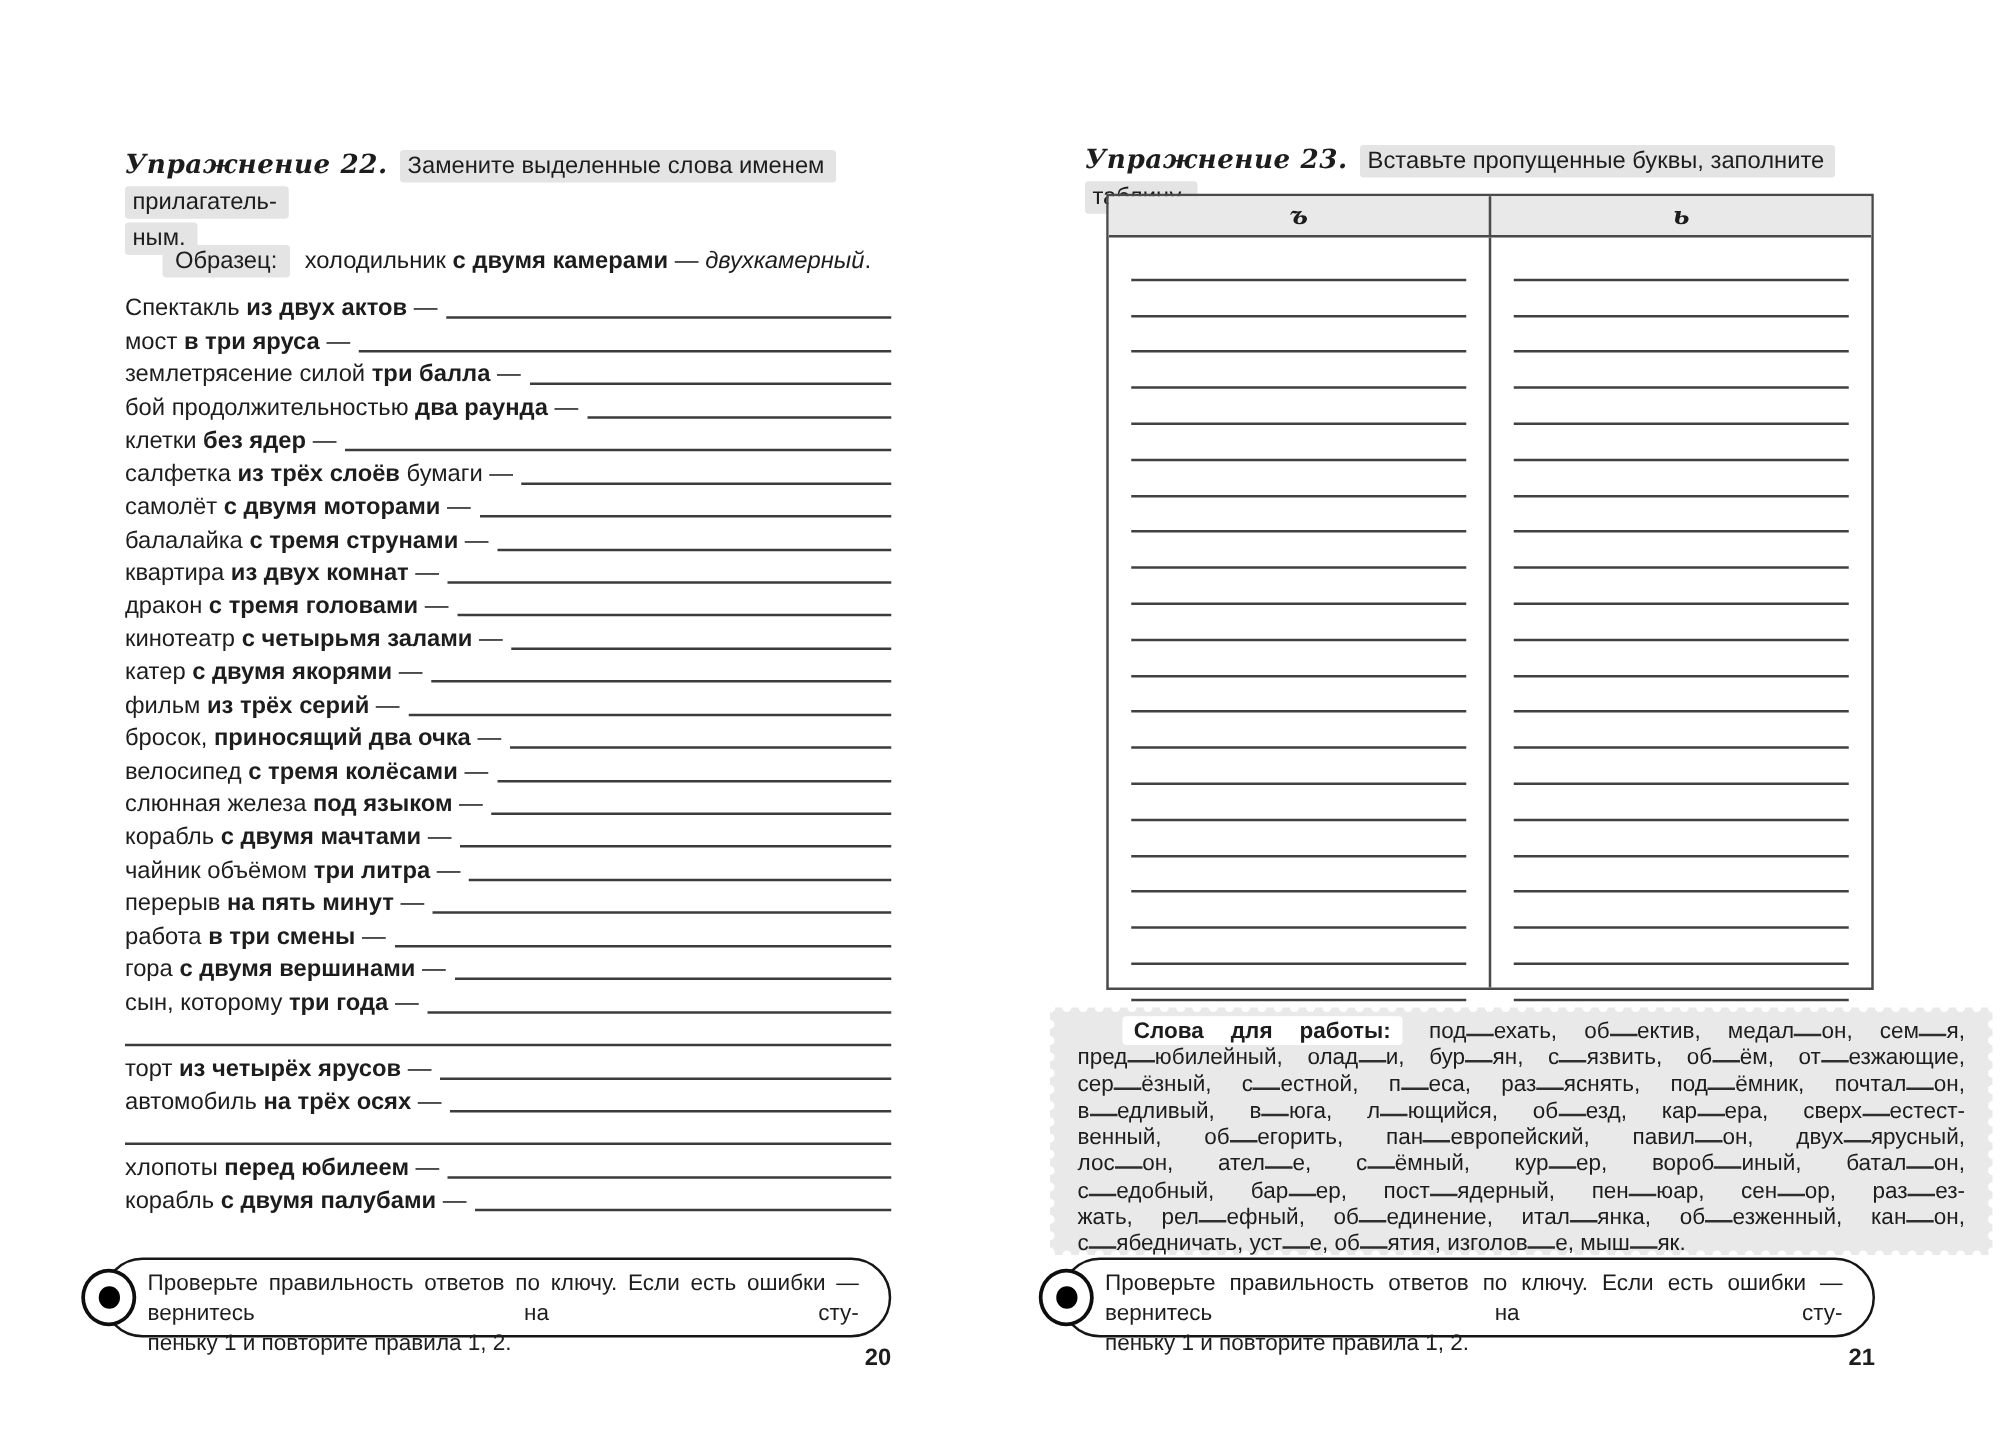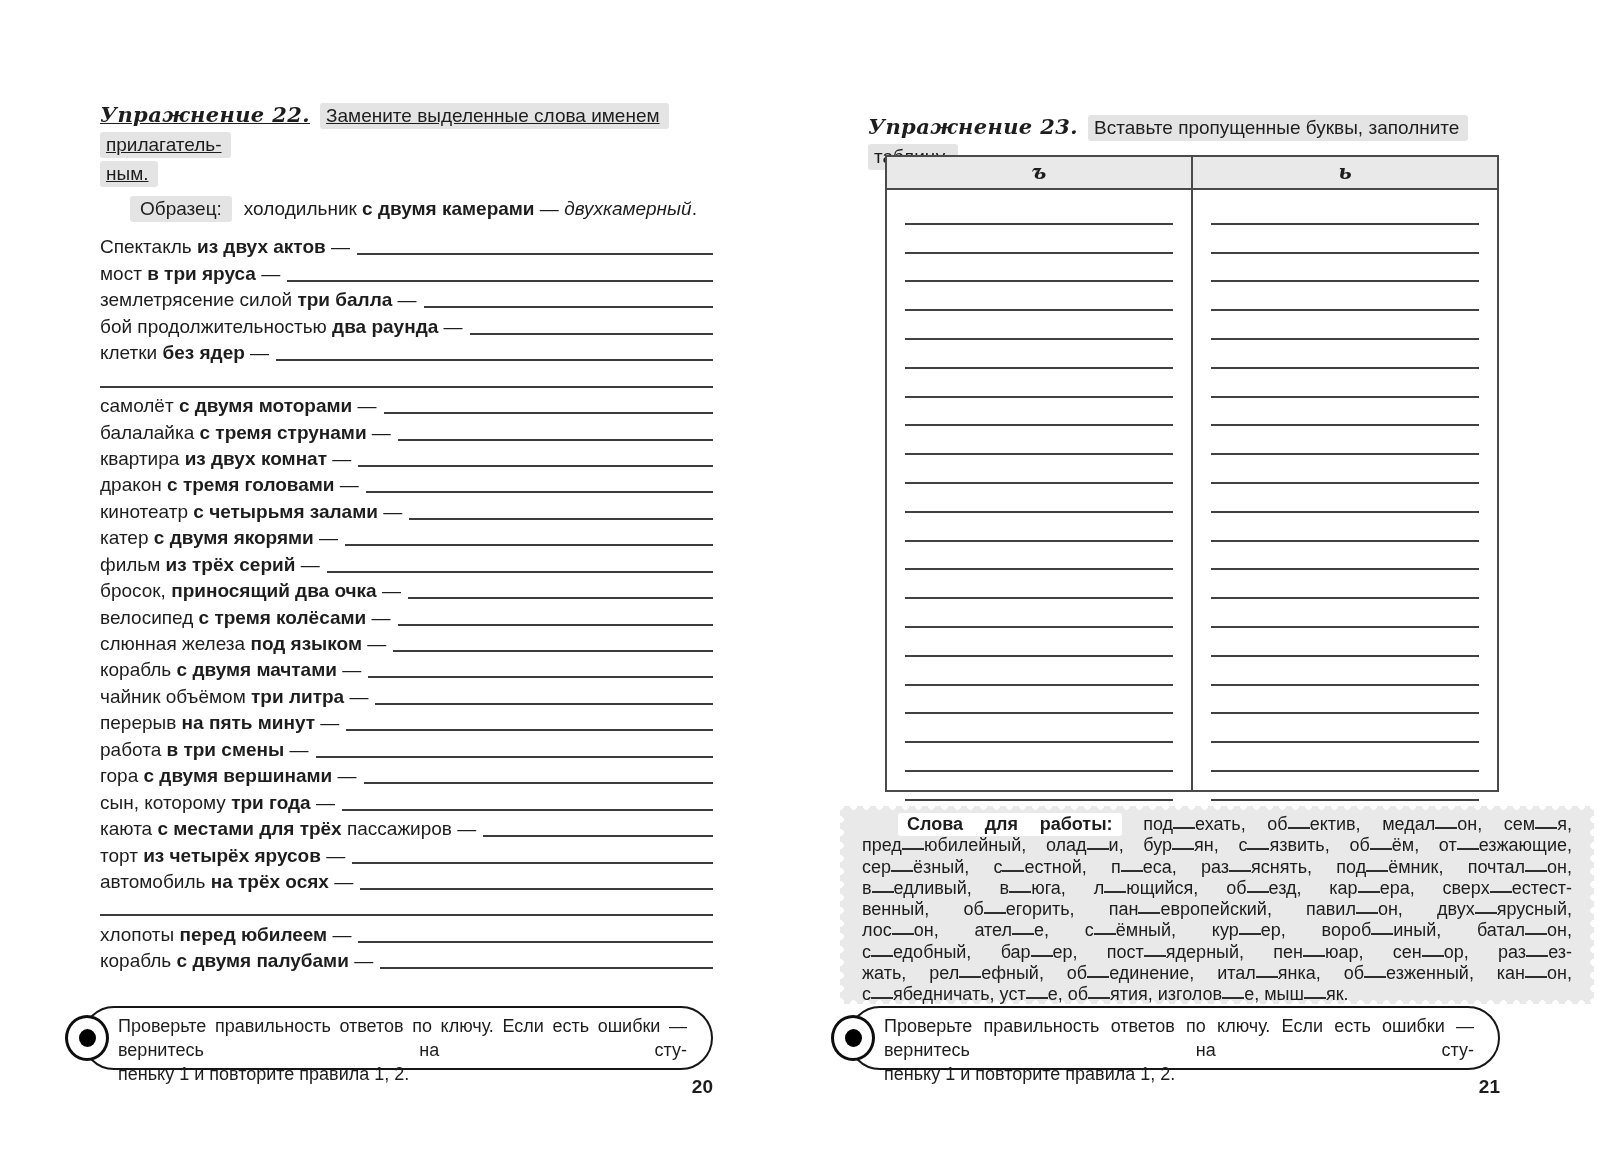--- a/index.html
+++ b/index.html
@@ -5,21 +5,21 @@
   html,body { margin:0; padding:0; background:#ffffff; }
   #canvas {
     position:relative; width:1600px; height:1160px; background:#ffffff;
     font-family:"Liberation Sans", sans-serif; color:#1d1d1d; overflow:hidden;
   }
   b { font-weight:bold; }
   i { font-style:italic; }
 
   
   .ex-head { position:absolute; font-size:19px; line-height:29px; }
-  .ex-head-left  { left:100px; top:100px; width:616px;text-decoration:underline; }
+  .ex-head-left  { left:100px; top:116px; width:616px; }
   .ex-head-right { left:868px; top:112px; width:634px; }
   .ex-label {
     font-family:"DejaVu Serif", serif; font-style:italic; font-weight:bold;
     font-size:21px; letter-spacing:0.4px; padding-right:10px; white-space:nowrap;
   }
   .hl { background:#e4e4e4; padding:2px 9px 3px 6px; border-radius:3px;
         box-decoration-break:clone; -webkit-box-decoration-break:clone; }
   .ex-cont .line { margin-top:0px; }
 
   
@@ -115,20 +115,21 @@
       </div>
       <div class="item">
         <span class="item-text">бой продолжительностью <b>два раунда</b> —</span>
         <span class="fill"></span>
       </div>
       <div class="item">
         <span class="item-text">клетки <b>без ядер</b> —</span>
         <span class="fill"></span>
       </div>
       <div class="item">
+        <span class="item-text">салфетка <b>из трёх слоёв</b> бумаги —</span>
         <span class="fill"></span>
       </div>
       <div class="item">
         <span class="item-text">самолёт <b>с двумя моторами</b> —</span>
         <span class="fill"></span>
       </div>
       <div class="item">
         <span class="item-text">балалайка <b>с тремя струнами</b> —</span>
         <span class="fill"></span>
       </div>
@@ -182,21 +183,20 @@
       </div>
       <div class="item">
         <span class="item-text">гора <b>с двумя вершинами</b> —</span>
         <span class="fill"></span>
       </div>
       <div class="item">
         <span class="item-text">сын, которому <b>три года</b> —</span>
         <span class="fill"></span>
       </div>
       <div class="item">
-        <span class="item-text">каюта <b>с местами для трёх</b> пассажиров —</span>
         <span class="fill"></span>
       </div>
       <div class="item">
         <span class="item-text">торт <b>из четырёх ярусов</b> —</span>
         <span class="fill"></span>
       </div>
       <div class="item">
         <span class="item-text">автомобиль <b>на трёх осях</b> —</span>
         <span class="fill"></span>
       </div>

